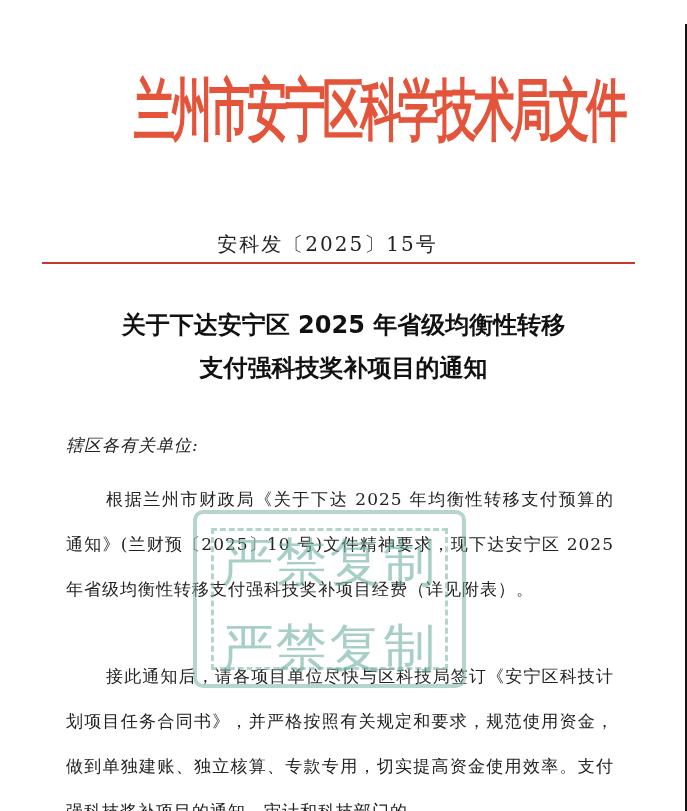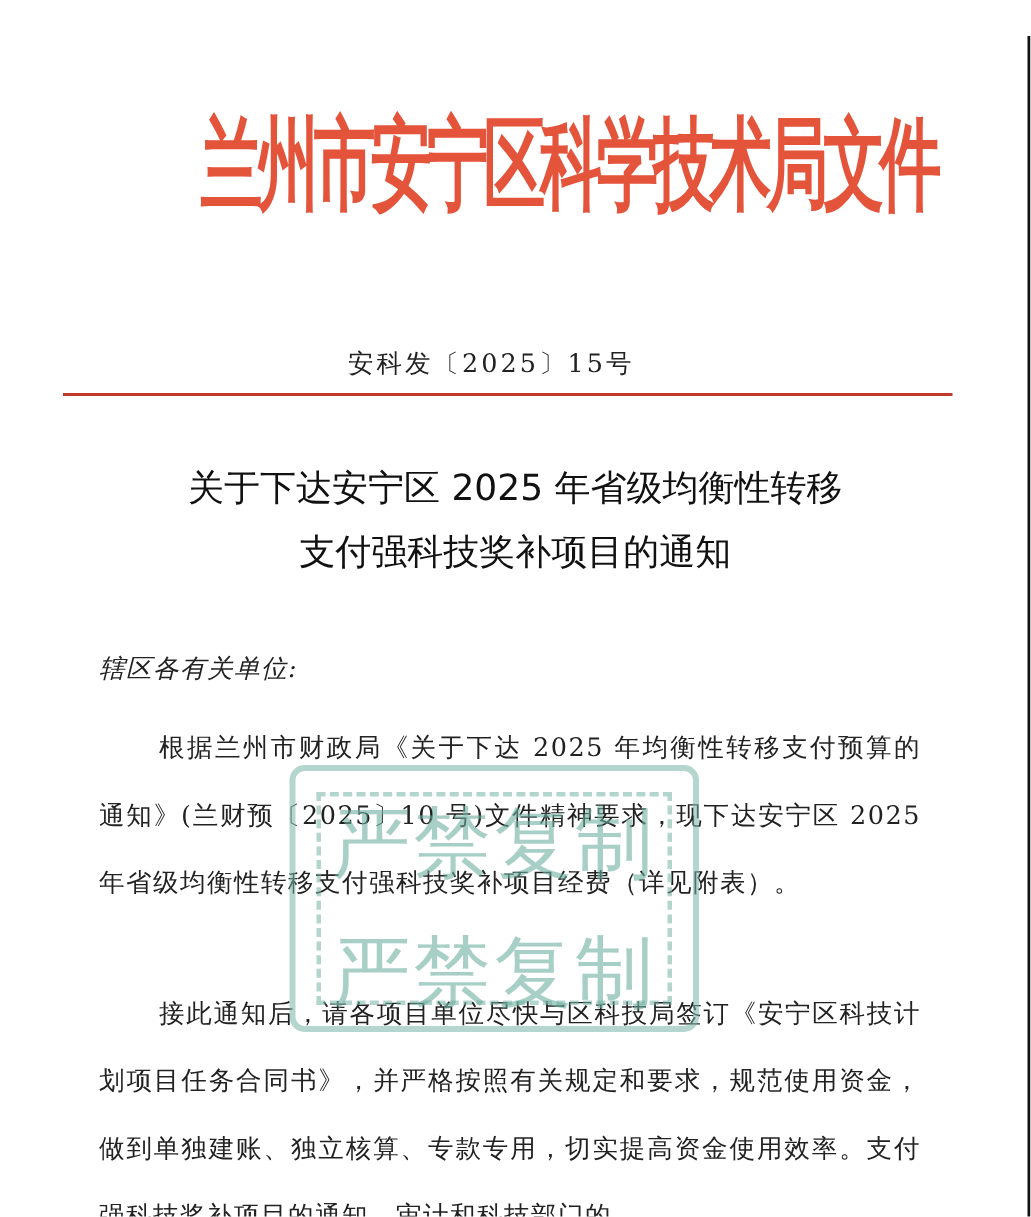--- a/index.html
+++ b/index.html
@@ -25,32 +25,32 @@
     color: #e4543b;
     letter-spacing: -4px;
     transform: scaleX(0.82) scaleY(1.35);
     transform-origin: center top;
     white-space: nowrap;
     line-height: 1;
   }
   .doc-number {
     position: absolute; left: 0; width: 655px; top: 207px;
     text-align: center;
-    font-size: 17px; letter-spacing: 2px;
+    font-size: 20px; letter-spacing: 2px;
     color: #222;
   }
   .red-rule {
     position: absolute; left: 42px; top: 238px; width: 593px; height: 2px;
     background: #c0392b;
   }
   .notice-title {
     position: absolute; left: 0; width: 687px; top: 280px;
     text-align: center;
     font-family: "DejaVu Sans", sans-serif;
-    font-weight: normal; font-size: 24px;
+    font-weight: bold; font-size: 24px;
     color: #111;
     line-height: 43px;
   }
   .body-text {
     position: absolute; left: 66px; width: 548px;
     font-size: 17px; color: #222;
     letter-spacing: 1px;
   }
   .salutation { top: 410px; font-style: italic; }
   .para { text-align: justify; line-height: 45px; text-indent: 40px; }

